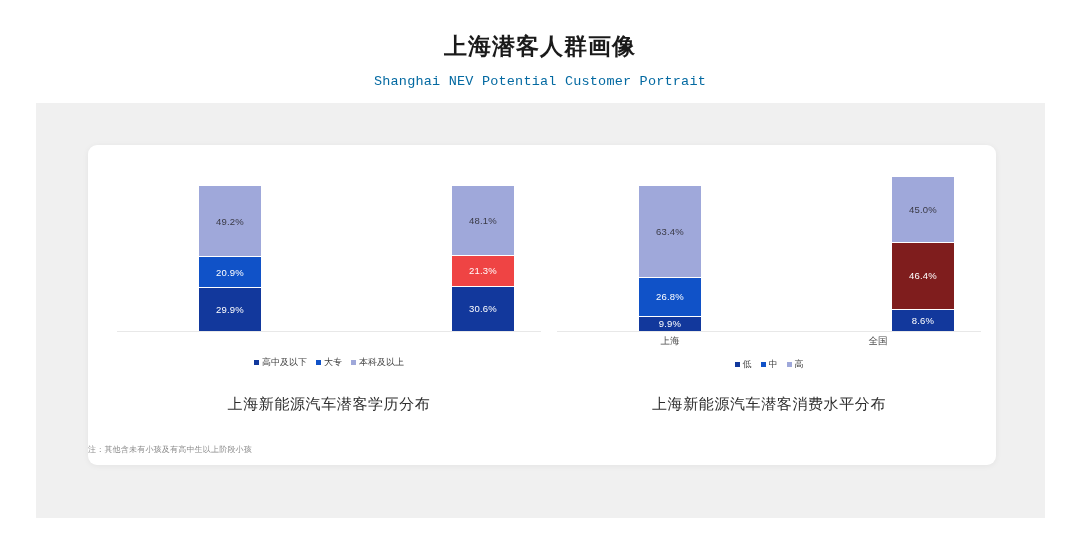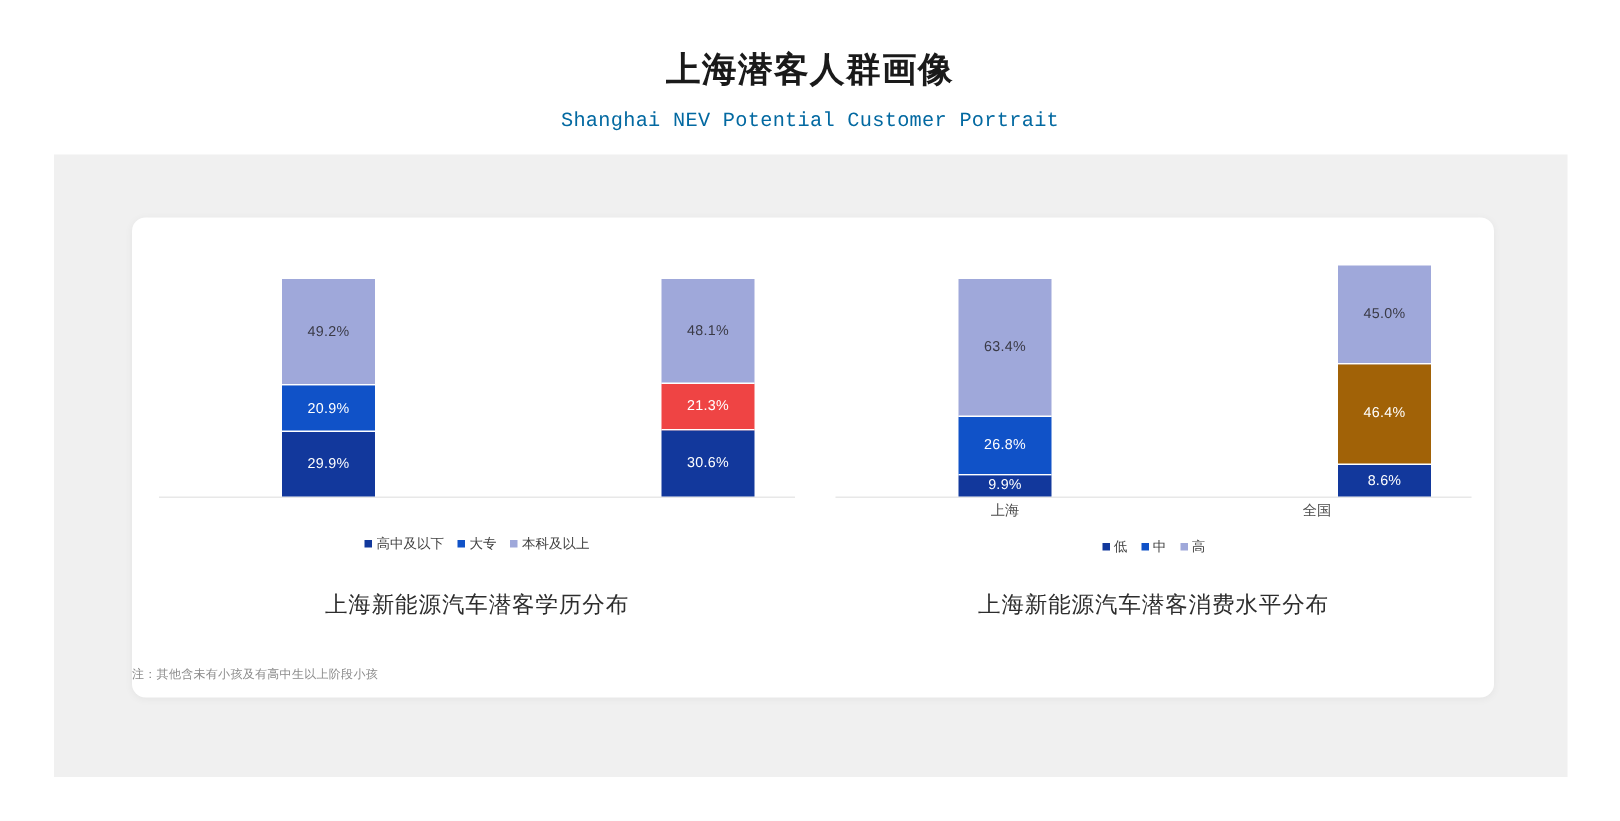--- a/index.html
+++ b/index.html
@@ -73,21 +73,21 @@
     width: 908px;
     height: 320px;
   }
 
   .chart-block {
     position: absolute;
     top: 0;
     width: 454px;
     height: 320px;
   }
-  .chart-block.left  { left: 3px; }
+  .chart-block.left  { left: 14px; }
   .chart-block.right { left: 454px; }
 
   
   .plot {
     position: absolute;
     left: 15px;
     top: 42px;
     width: 424px;
     height: 145px;
   }
@@ -289,21 +289,21 @@
             </div>
             <div class="seg tone-low" title="低 9.9%" style="height: 14.34px; background: rgb(18, 56, 156);">
               <span class="seg-label">9.9%</span>
             </div>
           </div>
 
           <div class="bar-stack pos-b">
             <div class="seg tone-high" title="高 45.0%" style="height: 65.25px; background: rgb(159, 168, 218);">
               <span class="seg-label">45.0%</span>
             </div>
-            <div class="seg tone-mid" title="中 46.4%" style="height: 67.28px; background: #a16207;">
+            <div class="seg tone-mid" title="中 46.4%" style="height: 67.28px; background: #7f1d1d;">
               <span class="seg-label">46.4%</span>
             </div>
             <div class="seg tone-low" title="低 8.6%" style="height: 21px; background: rgb(18, 56, 156);">
               <span class="seg-label">8.6%</span>
             </div>
           </div>
         </div>
 
         <div class="cat-labels">
           <div class="cat-label pos-a">上海</div>

